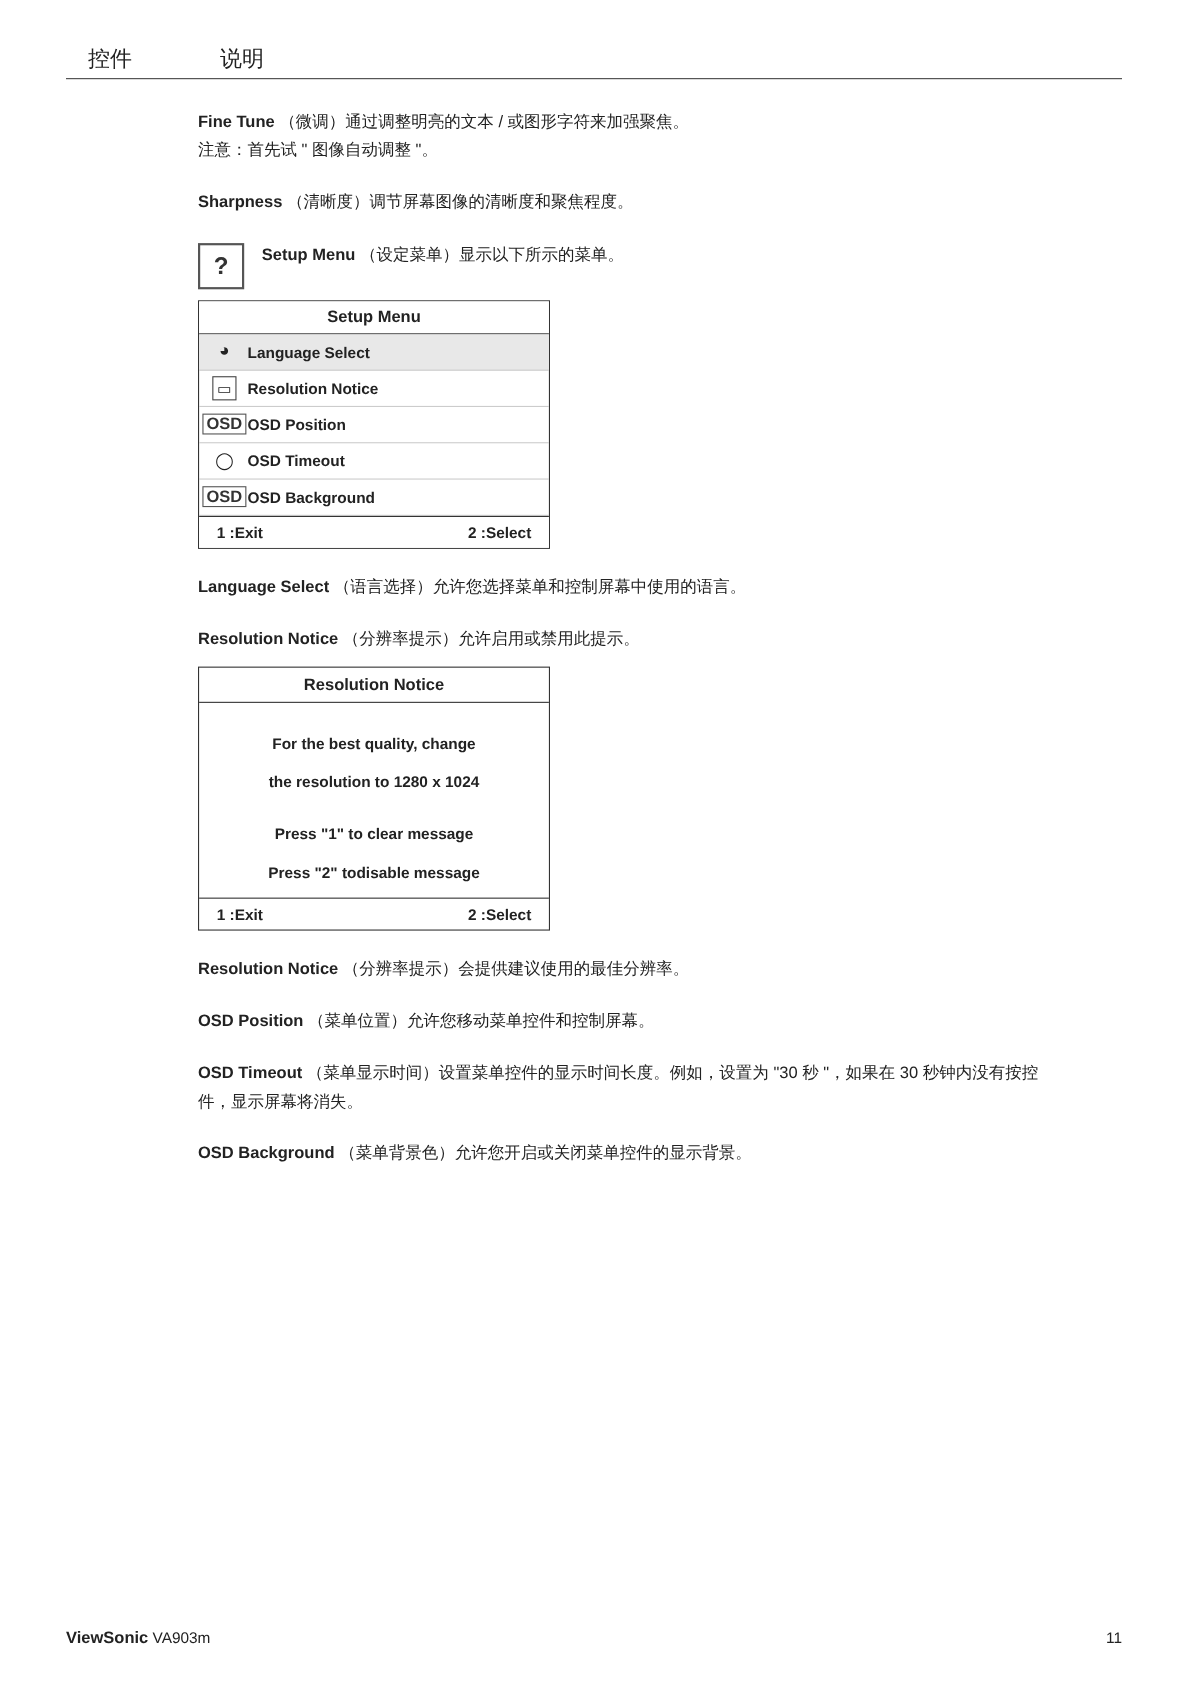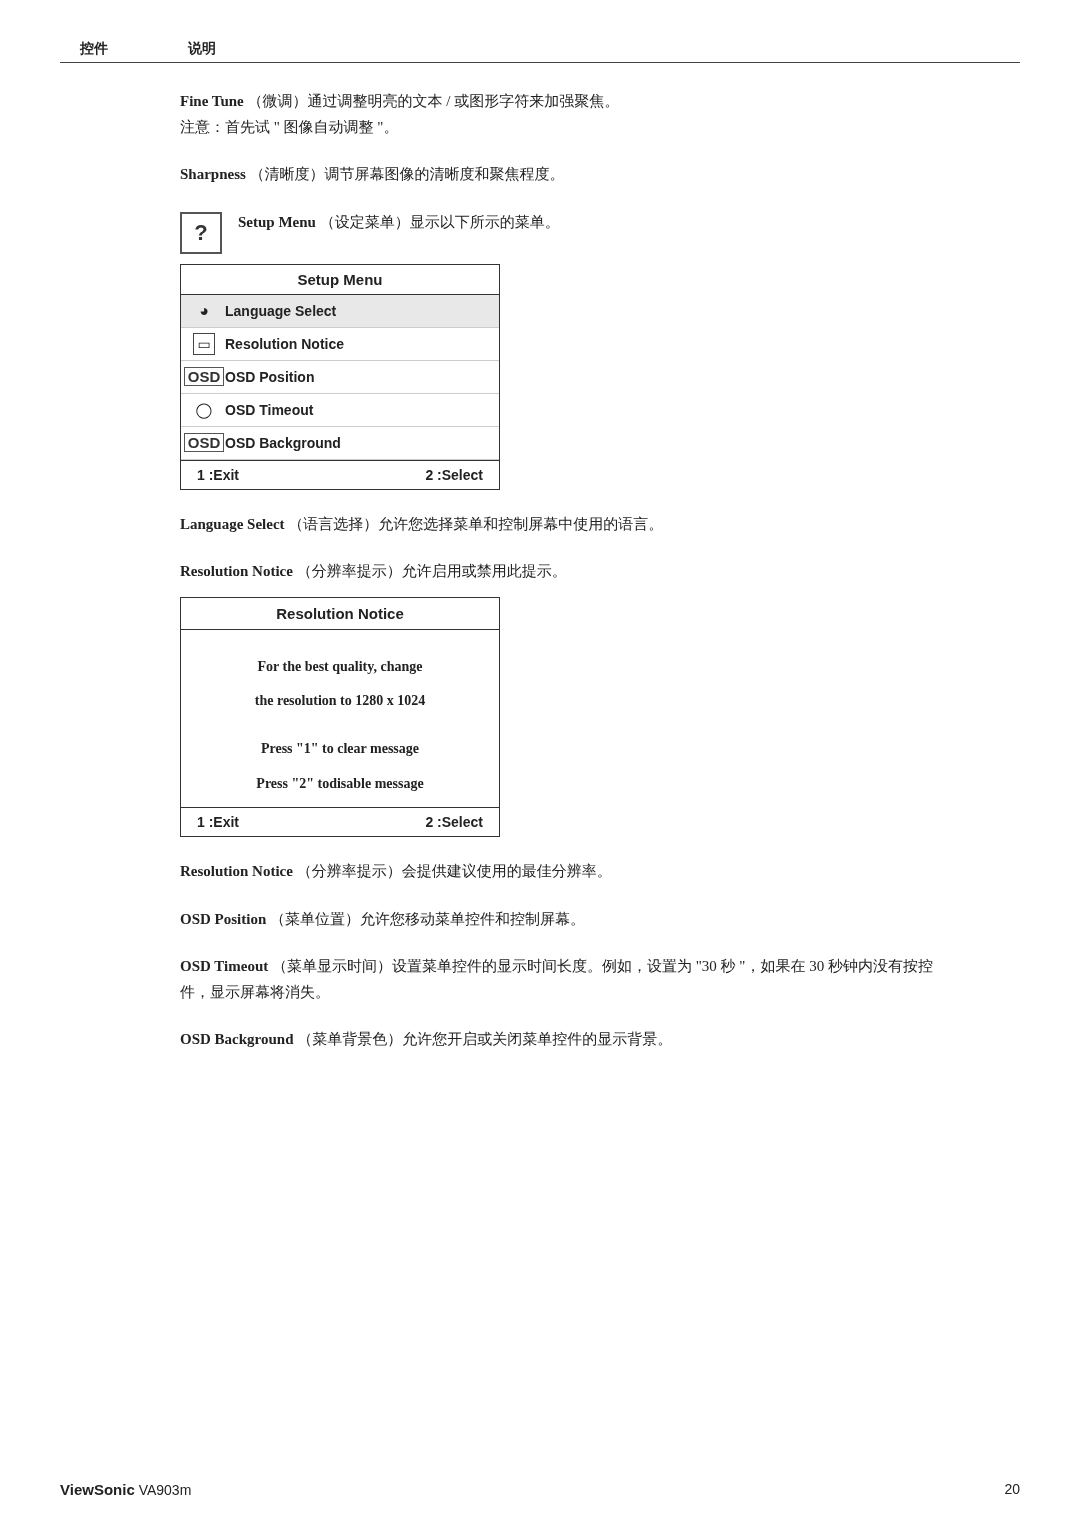--- a/index.html
+++ b/index.html
@@ -21,38 +21,37 @@
     .header-row {
       display: flex;
       flex-direction: row;
       gap: 80px;
       margin-bottom: 6px;
       padding-bottom: 4px;
       border-bottom: 1.5px solid #444;
       padding-left: 20px;
     }
     .header-col {
-      font-size: 14px;
+      font-size: 20px;
       color: #222;
-      font-weight: bold;
+      font-weight: normal;
     }
 
     
     .content-area {
       padding: 20px 60px 20px 120px;
     }
 
     .section {
       margin-bottom: 22px;
     }
 
     .section p {
       line-height: 1.7;
       font-size: 15px;
-      font-family: Liberation Serif, serif;
     }
 
     .term {
       font-weight: bold;
     }
 
     
     .icon-box-row {
       display: flex;
       align-items: flex-start;
@@ -355,14 +354,14 @@
 
   </div>
 
 </div>
 
 <div class="page-footer">
   <div class="footer-brand">
     <span class="viewsonic">ViewSonic</span>
     <span>VA903m</span>
   </div>
-  <div class="footer-page">20</div>
+  <div class="footer-page">11</div>
 </div>
 
 </body></html>

